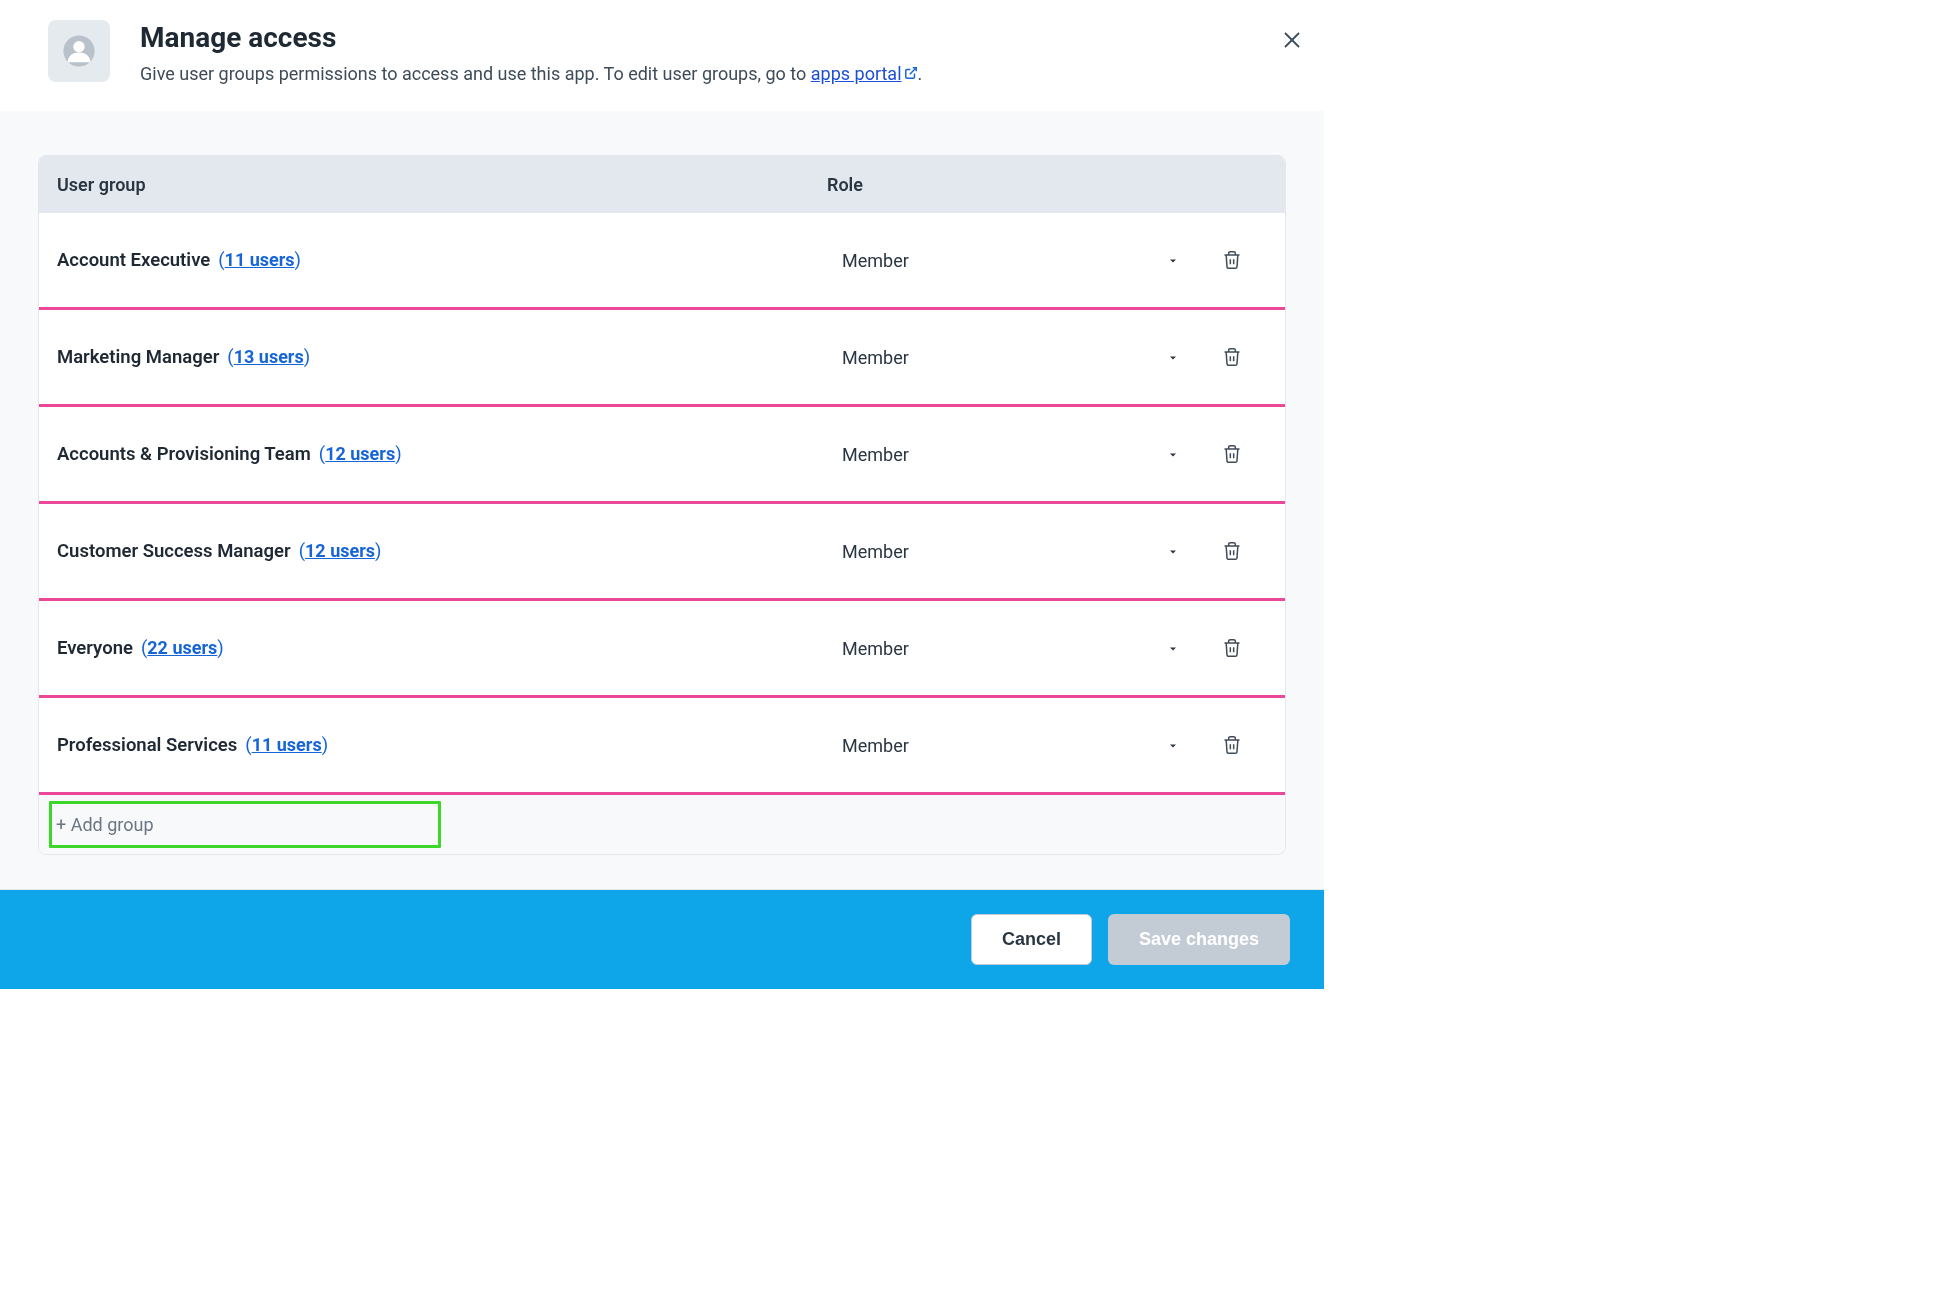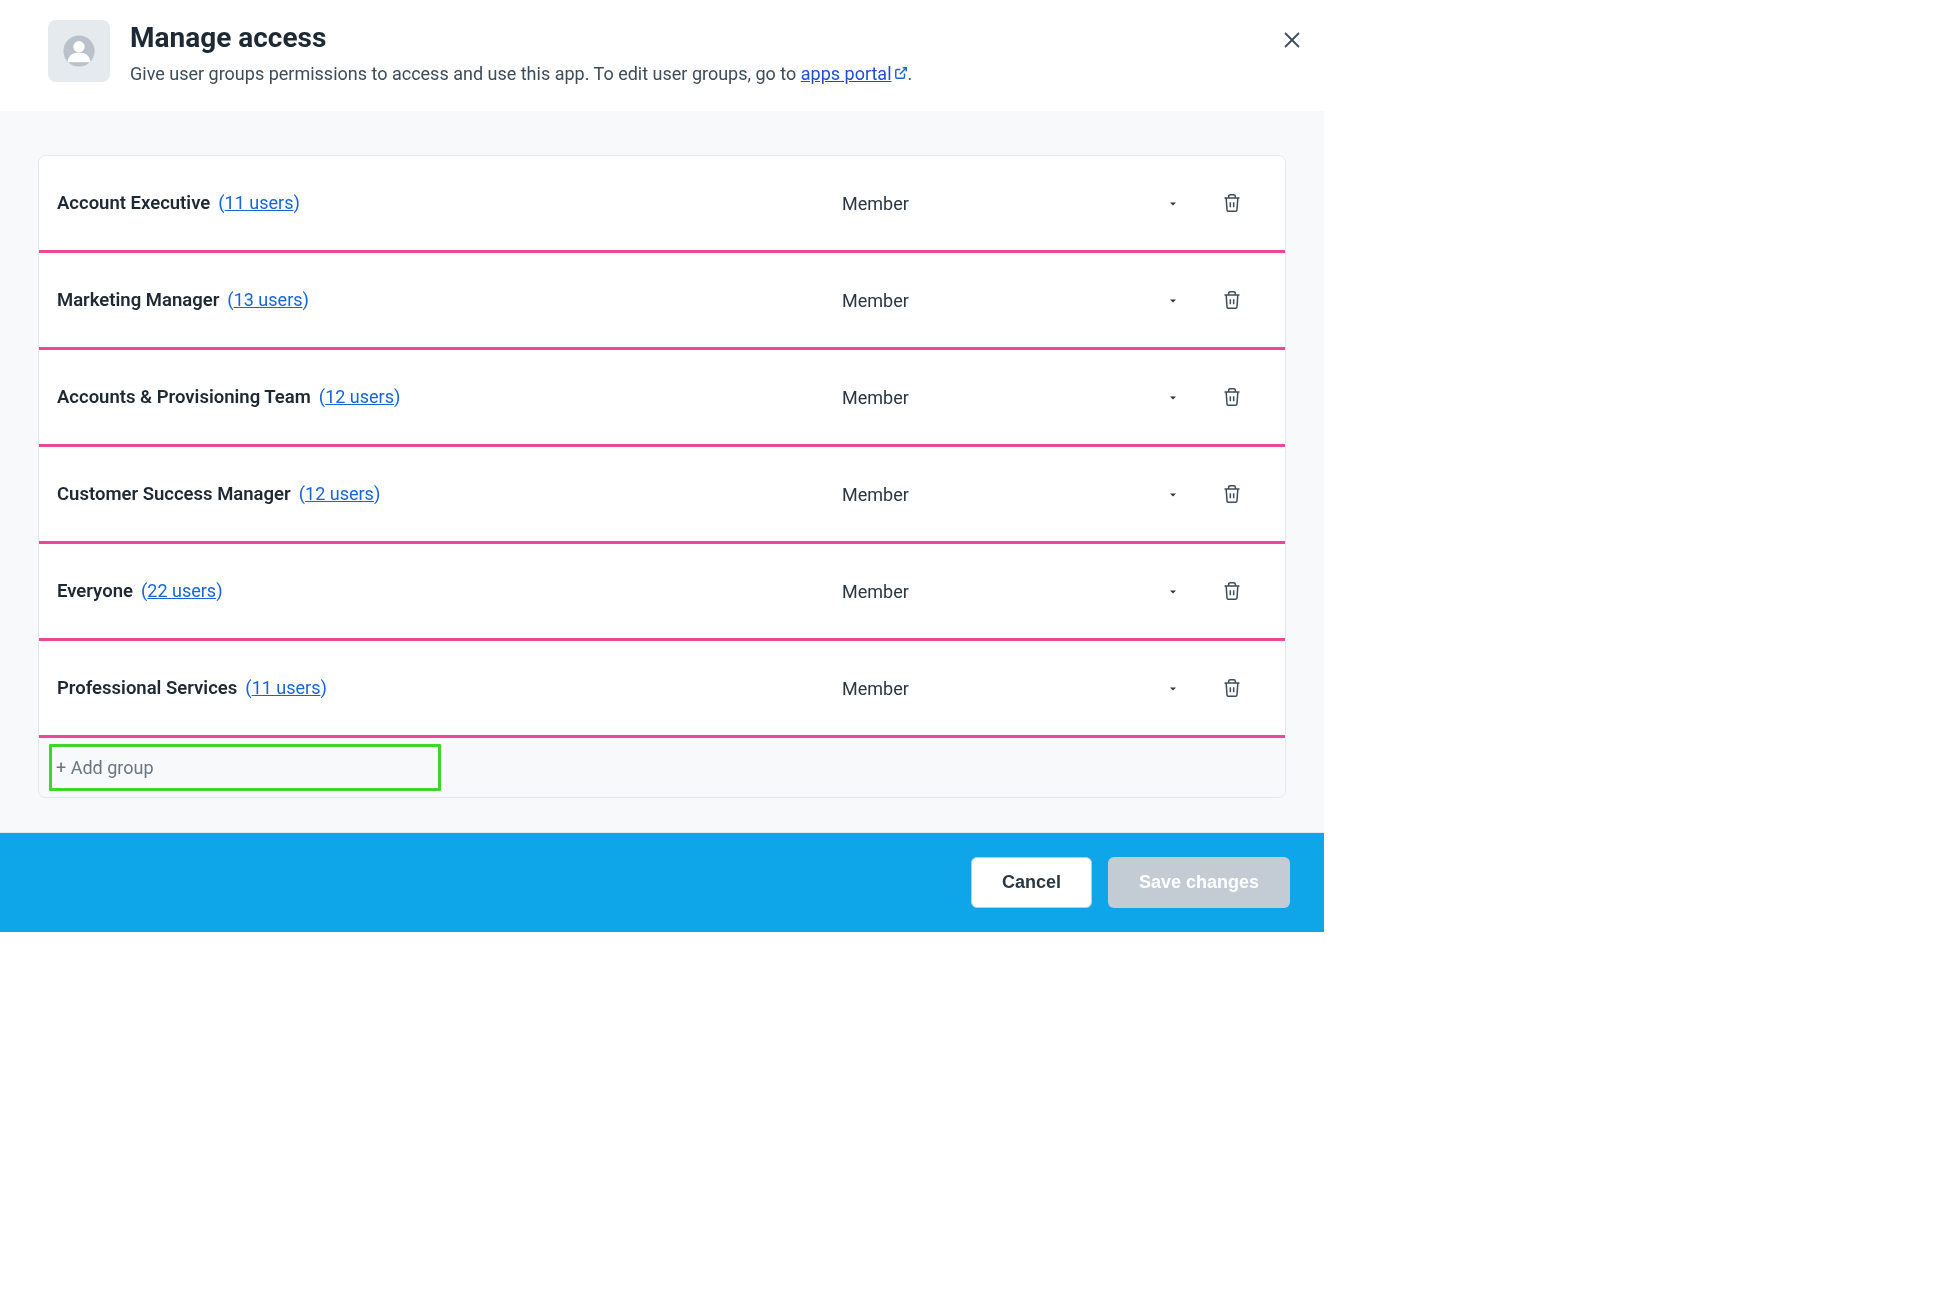--- a/index.html
+++ b/index.html
@@ -9,21 +9,21 @@
       color: #1f2933;
     }
     .modal {
       width: 1324px;
       background: #fff;
     }
     .header {
       display: flex;
       align-items: flex-start;
       padding: 20px 28px 24px 48px;
-      gap: 20px;
+      gap: 30px;
       position: relative;
     }
     .avatar-box {
       width: 62px;
       height: 62px;
       background: #e5eaef;
       border-radius: 8px;
       display: flex;
       align-items: center;
       justify-content: center;
@@ -98,21 +98,21 @@
     }
     .row .col-group {
       font-weight: 600;
       font-size: 18.5px;
       color: #1f2933;
       display: flex;
       align-items: baseline;
       gap: 8px;
     }
     .user-link {
-      font-weight: 400;
+      font-weight: 700;
       font-size: 18px;
       color: #1665d8;
       text-decoration: underline;
     }
     .paren { color: #1665d8; font-weight: 400; }
     .role-select {
       width: 355px;
       display: flex;
       align-items: center;
       justify-content: space-between;
@@ -208,20 +208,25 @@
       <svg viewBox="0 0 24 24" fill="none" stroke="currentColor" stroke-width="1.8">
         <line x1="5" y1="5" x2="19" y2="19"></line>
           <line x1="19" y1="5" x2="5" y2="19"></line>
       </svg>
     </div>
   </div>
 
   <div class="body-area">
     <div class="table">
 
+      <div class="table-head">
+        <div class="col-group">User group</div>
+        <div class="col-role">Role</div>
+        <div class="col-actions"></div>
+      </div>
 
       <div id="rows-container">
           <div class="row">
     <div class="col-group">
       <span>Account Executive</span>
       <span><span class="paren">(</span><a class="user-link" href="#">11 users</a><span class="paren">)</span></span>
     </div>
     <div class="role-select">
       <span>Member</span>
       <span class="caret-down"><svg width="12" height="12" viewBox="0 0 24 24" fill="currentColor">

